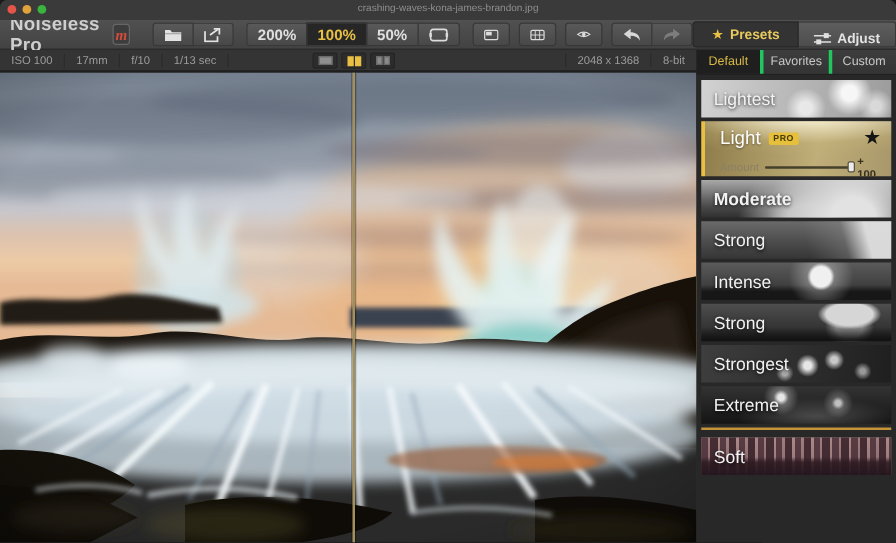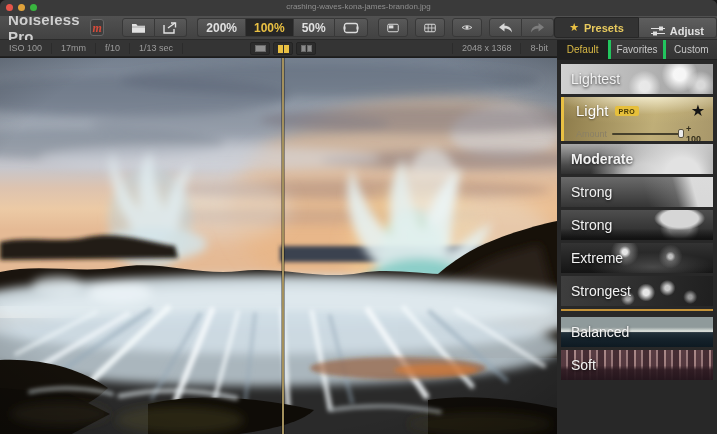--- a/index.html
+++ b/index.html
@@ -417,38 +417,38 @@
         </div>
 
         <div class="prow t-moderate">
           <span class="plabel">Moderate</span>
         </div>
 
         <div class="prow t-medium">
           <span class="plabel">Strong</span>
         </div>
 
+        <div class="prow t-intense">
+          <span class="plabel">Intense</span>
+        </div>
 
         <div class="prow t-strong">
           <span class="plabel">Strong</span>
         </div>
 
+        <div class="prow t-strongest">
+          <span class="plabel">Strongest</span>
+        </div>
+
         <div class="prow t-extreme">
           <span class="plabel">Extreme</span>
         </div>
 
-        <div class="prow t-strongest">
-          <span class="plabel">Strongest</span>
-        </div>
-
         <div class="pdivider"></div>
 
-        <div class="prow t-balanced">
-          <span class="plabel">Balanced</span>
-        </div>
 
         <div class="prow t-soft">
           <span class="plabel">Soft</span>
         </div>
 
       </div>
     </div>
   </div>
 </div>
 

